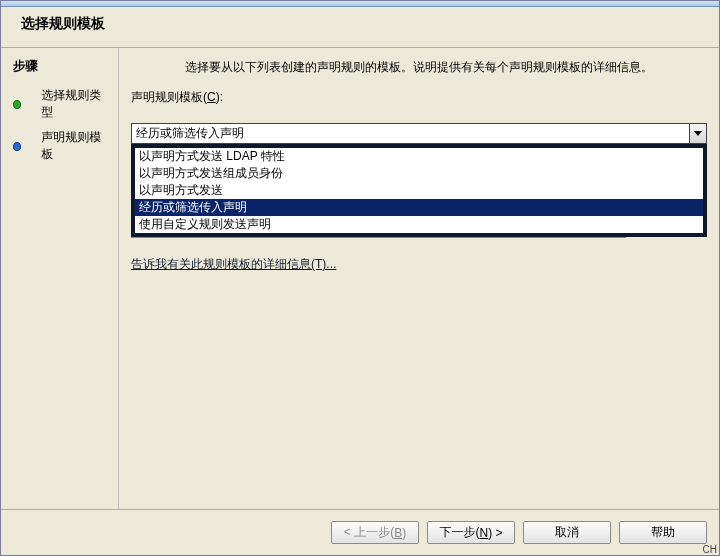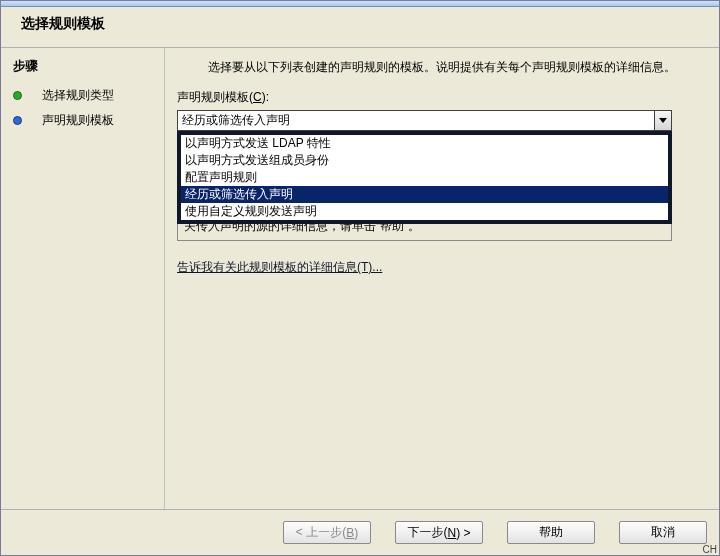--- a/index.html
+++ b/index.html
@@ -11,32 +11,32 @@
   .body { display: flex; flex: 1; min-height: 0; }
   .sidebar { width: 164px; border-right: 1px solid #c0c0c0; padding: 10px 12px; }
   .sidebar-heading { font-weight: bold; margin-bottom: 12px; font-size: 12.5px; }
   .step { display: flex; align-items: center; gap: 20px; margin: 8px 0; }
   .bullet { width: 9px; height: 9px; border-radius: 50%; border: 1px solid #1a3a7a; display:inline-block; }
   .bullet.green { background: #2ba82b; border-color:#1a6d1a; }
   .bullet.blue  { background: #2a6bd4; border-color:#1a3a7a; }
   .main { flex: 1; padding: 10px 12px 0 12px; position: relative; }
   .instruction { line-height: 1.6; text-align: center; }
   .label-row { margin-top: 12px; }
-  .combo { margin-top: 4px; position: relative; width: 495px; }
+  .combo { margin-top: 17px; position: relative; width: 576px; }
   .combo-box { width: 100%; height: 21px; border: 1px solid #404040; background: #fff; display: flex; align-items: center; }
   .combo-text { flex: 1; padding: 0 4px; white-space: nowrap; overflow: hidden; }
   .combo-btn { width: 17px; height: 19px; border-left: 1px solid #404040; background: linear-gradient(#f6f6f6,#d6d6d6); display:flex; align-items:center; justify-content:center; }
   .arrow-down { width:0; height:0; border-left:4px solid transparent; border-right:4px solid transparent; border-top:5px solid #000; }
   .dropdown { position: absolute; left: 0; top: 21px; width: 100%; border: 4px solid #0f172a; background: #fff; z-index: 5; }
   .option { padding: 1px 4px; line-height: 15px; white-space: nowrap; }
   .option.selected { background: #0a246a; color: #fff; }
   .desc-frame { border: 1px solid #8a8a8a; margin-top: 2px; padding: 4px 6px 6px 6px; line-height: 16px; position: relative; width: 495px; }
   .link { margin-top: 18px; }
   .link a { color: #0f172a; text-decoration: underline; cursor: pointer; }
-  .footer { border-top: 1px solid #b0b0b0; height: 46px; display: flex; align-items: center; justify-content: flex-end; gap: 24px; padding: 0 12px; }
+  .footer { border-top: 1px solid #b0b0b0; height: 46px; display: flex; align-items: center; justify-content: flex-end; gap: 8px; padding: 0 12px; }
   .btn { min-width: 88px; height: 23px; background: linear-gradient(#fdfdfd,#e3e3e3); border: 1px solid #8a8a8a; border-radius: 2px; font-size: 12px; display:flex; align-items:center; justify-content:center; padding: 0 10px; }
   .btn.disabled { color: #8a8a8a; }
   .corner { position: absolute; right: 0; bottom: 0; font-size: 10px; color:#444; padding: 0 2px; margin-top: 16px; }
   .u { text-decoration: underline; }
 </style>
 </head>
 <body>
 
 <div class="window">
   <div class="titlebar"></div>
@@ -66,52 +66,51 @@
       <div class="combo">
         <div class="combo-box">
           <div class="combo-text">经历或筛选传入声明</div>
           <div class="combo-btn">
             <div class="arrow-down"></div>
           </div>
         </div>
         <div class="dropdown">
           <div class="option">以声明方式发送 LDAP 特性</div>
           <div class="option">以声明方式发送组成员身份</div>
-          <div class="option">配置声明规则</div>
+          <div class="option">以声明方式发送</div>
           <div class="option selected">经历或筛选传入声明</div>
           <div class="option">使用自定义规则发送声明</div>
         </div>
       </div>
 
       <div class="desc-frame">
         <div style="text-align:right;">声明。还</div>
         <div style="display:flex; justify-content:flex-end; gap:6px;">
           <span>规则，该</span>
           <span>UPN 声</span>
         </div>
         <div>使用此规则模板可以经历所有传入声明及其值。还可以使用此规则仅发送以“@fabrikam”结束的</div>
         <div>明。从此规则可以发出声明类型相同的多个声明。传入声明的源根据所编辑的规则而异。有</div>
-        <div>关传入声明的源的详细信息，请单击“帮助”。</div>
       </div>
 
       <div class="link">
         <a>告诉我有关此规则模板的详细信息(T)...</a>
       </div>
     </div>
   </div>
 
   <div class="footer">
     <div class="btn disabled">
       <span>&lt; 上一步(</span>
         <span class="u">B</span>
         <span>)</span>
     </div>
     <div class="btn">
       <span>下一步(</span>
         <span class="u">N</span>
         <span>) &gt;</span>
     </div>
+    <div class="btn">取消</div>
     <div class="btn">帮助</div>
-    <div class="btn">取消</div>
   </div>
 
   <div class="corner">CH</div>
 </div>
 
 </body></html>

